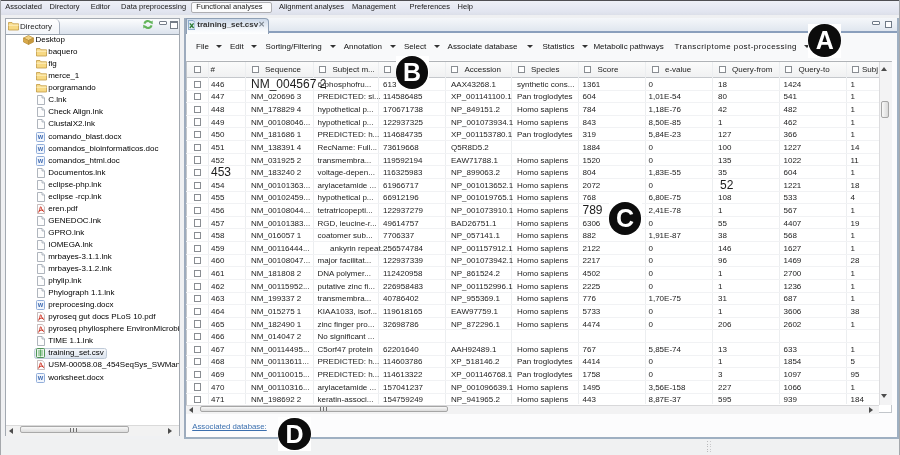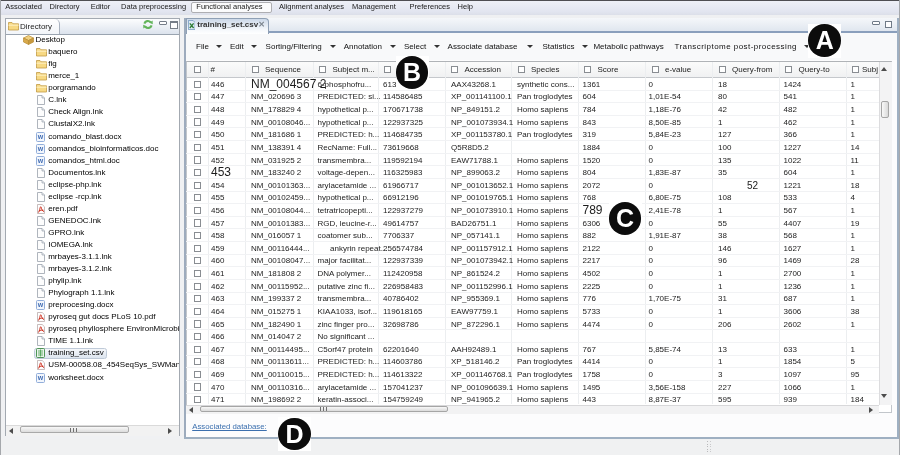--- a/index.html
+++ b/index.html
@@ -356,35 +356,35 @@
 <div class="t" style="left:664.5px;top:76.52px;font-size:8px;line-height:11px;color:#1c1c1c">11</div>
 <div class="ab" style="left:0;top:99.96px;width:706px;height:1px;background:#f1f2f4"></div>
 <div class="cb" style="left:7.5px;top:90.93999999999998px"></div>
 <div class="t" style="left:25.0px;top:89.13999999999999px;font-size:12px;line-height:11px;color:#1c1c1c">453</div>
 <div class="t" style="left:65px;top:89.13999999999999px;font-size:8px;line-height:11px;color:#1c1c1c">NM_183240 2</div>
 <div class="t" style="left:131.5px;top:89.13999999999999px;font-size:8px;line-height:11px;color:#1c1c1c">voltage-depen...</div>
 <div class="t" style="left:197.0px;top:89.13999999999999px;font-size:8px;line-height:11px;color:#1c1c1c">116325983</div>
 <div class="t" style="left:265.0px;top:89.13999999999999px;font-size:8px;line-height:11px;color:#1c1c1c">NP_899063.2</div>
 <div class="t" style="left:331px;top:89.13999999999999px;font-size:8px;line-height:11px;color:#1c1c1c">Homo sapiens</div>
 <div class="t" style="left:396.5px;top:89.13999999999999px;font-size:8px;line-height:11px;color:#1c1c1c">804</div>
-<div class="t" style="left:462.5px;top:89.13999999999999px;font-size:8px;line-height:11px;color:#1c1c1c">1,83E-87</div>
+<div class="t" style="left:462.5px;top:89.13999999999999px;font-size:8px;line-height:11px;color:#1c1c1c">1,83E-55</div>
 <div class="t" style="left:532px;top:89.13999999999999px;font-size:8px;line-height:11px;color:#1c1c1c">35</div>
 <div class="t" style="left:597.5px;top:89.13999999999999px;font-size:8px;line-height:11px;color:#1c1c1c">604</div>
 <div class="t" style="left:664.5px;top:89.13999999999999px;font-size:8px;line-height:11px;color:#1c1c1c">1</div>
 <div class="ab" style="left:0;top:112.58px;width:706px;height:1px;background:#f1f2f4"></div>
 <div class="cb" style="left:7.5px;top:103.55999999999999px"></div>
 <div class="t" style="left:25.0px;top:101.75999999999999px;font-size:8px;line-height:11px;color:#1c1c1c">454</div>
 <div class="t" style="left:65px;top:101.75999999999999px;font-size:8px;line-height:11px;color:#1c1c1c">NM_00101363...</div>
 <div class="t" style="left:131.5px;top:101.75999999999999px;font-size:8px;line-height:11px;color:#1c1c1c">arylacetamide ...</div>
 <div class="t" style="left:197.0px;top:101.75999999999999px;font-size:8px;line-height:11px;color:#1c1c1c">61966717</div>
 <div class="t" style="left:265.0px;top:101.75999999999999px;font-size:8px;line-height:11px;color:#1c1c1c">NP_001013652.1</div>
 <div class="t" style="left:331px;top:101.75999999999999px;font-size:8px;line-height:11px;color:#1c1c1c">Homo sapiens</div>
 <div class="t" style="left:396.5px;top:101.75999999999999px;font-size:8px;line-height:11px;color:#1c1c1c">2072</div>
 <div class="t" style="left:462.5px;top:101.75999999999999px;font-size:8px;line-height:11px;color:#1c1c1c">0</div>
-<div class="t" style="left:561px;top:101.75999999999999px;font-size:10px;line-height:11px;color:#1c1c1c">52</div>
+<div class="t" style="left:534px;top:101.75999999999999px;font-size:12px;line-height:11px;color:#1c1c1c">52</div>
 <div class="t" style="left:597.5px;top:101.75999999999999px;font-size:8px;line-height:11px;color:#1c1c1c">1221</div>
 <div class="t" style="left:664.5px;top:101.75999999999999px;font-size:8px;line-height:11px;color:#1c1c1c">18</div>
 <div class="ab" style="left:0;top:125.2px;width:706px;height:1px;background:#f1f2f4"></div>
 <div class="cb" style="left:7.5px;top:116.17999999999999px"></div>
 <div class="t" style="left:25.0px;top:114.38px;font-size:8px;line-height:11px;color:#1c1c1c">455</div>
 <div class="t" style="left:65px;top:114.38px;font-size:8px;line-height:11px;color:#1c1c1c">NM_00102459...</div>
 <div class="t" style="left:131.5px;top:114.38px;font-size:8px;line-height:11px;color:#1c1c1c">hypothetical p...</div>
 <div class="t" style="left:197.0px;top:114.38px;font-size:8px;line-height:11px;color:#1c1c1c">66912196</div>
 <div class="t" style="left:265.0px;top:114.38px;font-size:8px;line-height:11px;color:#1c1c1c">NP_001019765.1</div>
 <div class="t" style="left:331px;top:114.38px;font-size:8px;line-height:11px;color:#1c1c1c">Homo sapiens</div>

